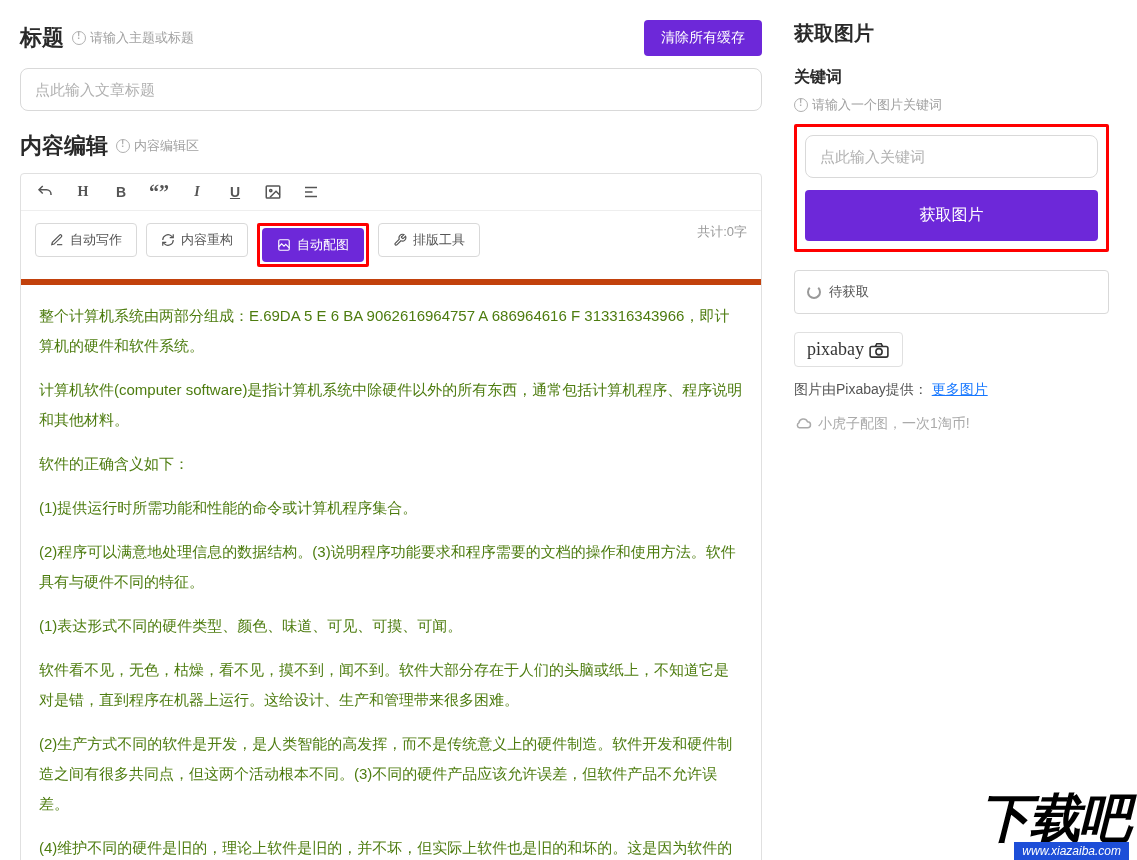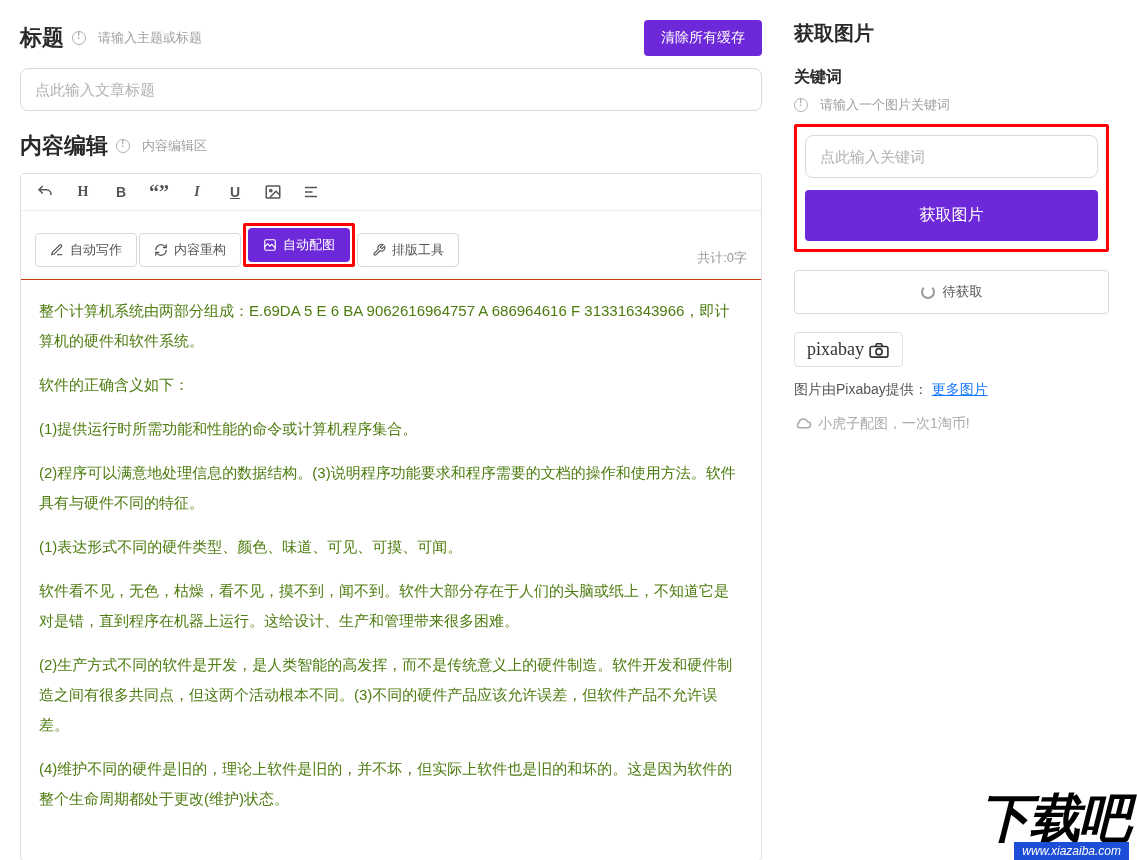--- a/index.html
+++ b/index.html
@@ -13,57 +13,57 @@
   position: relative;
   overflow: hidden;
 }
 .layout { display: flex; height: 100%; }
 .main-col { flex: 1; padding: 20px; min-width: 0; }
 .side-col { width: 355px; padding: 20px 28px 20px 12px; }
 
 .section-header { display: flex; align-items: center; justify-content: space-between; margin-bottom: 12px; }
 .section-title-wrap { display: flex; align-items: baseline; gap: 8px; }
 .section-title { font-size: 22px; font-weight: 600; color: #2a2a2a; }
-.hint { color: #a0a0a0; font-size: 13px; display: inline-flex; align-items: center; gap: 12px; }
+.hint { color: #a0a0a0; font-size: 13px; display: inline-flex; align-items: center; gap: 4px; }
 .hint-icon { display: inline-block; width: 14px; height: 14px; border: 1px solid #b0b0b0; border-radius: 50%; position: relative; }
 .hint-icon::after { content: "!"; position: absolute; top: -2px; left: 4px; color: #b0b0b0; font-size: 10px; font-weight: bold; }
 
 .btn { display: inline-flex; align-items: center; gap: 6px; padding: 8px 16px; border-radius: 4px; cursor: pointer; font-size: 14px; border: 1px solid transparent; user-select: none; }
 .btn-primary { background: #6d28d9; color: #fff; }
 .btn-default { background: #fff; border-color: #d9d9d9; color: #555; }
 
 .input { width: 100%; padding: 12px 14px; border: 1px solid #d9d9d9; border-radius: 8px; font-size: 15px; color: #333; outline: none; }
 .input::placeholder { color: #b0b0b0; }
 
 .title-input { margin-bottom: 20px; }
 
 .editor-box { border: 1px solid #e0e0e0; border-radius: 4px; }
 .toolbar-row { display: flex; align-items: center; padding: 8px 14px; gap: 18px; border-bottom: 1px solid #eee; }
 .toolbar-icon { color: #555; cursor: pointer; width: 20px; height: 20px; display: inline-flex; align-items: center; justify-content: center; }
 .toolbar-icon svg { width: 18px; height: 18px; }
 
-.action-row { display: flex; align-items: flex-end; padding: 12px 14px; gap: 2px; border-bottom: 1px solid #c2410c; }
+.action-row { display: flex; align-items: flex-start; padding: 12px 14px; gap: 9px; border-bottom: 6px solid #c2410c; }
 .action-row .btn { padding: 7px 14px; font-size: 13px; }
 .word-count { margin-left: auto; color: #999; font-size: 13px; }
 
 .highlight-red { border: 3px solid #ff0000; padding: 2px; border-radius: 2px; }
 
 .editor-content { padding: 16px 18px; line-height: 2.0; font-size: 15px; color: #4d7c0f; height: 580px; overflow: auto; }
 .editor-content p { margin-bottom: 14px; }
 
 
 .side-section-title { font-size: 20px; font-weight: 600; color: #2a2a2a; margin-bottom: 20px; }
 .side-label-row { display: flex; align-items: baseline; gap: 8px; margin-bottom: 10px; flex-direction: column; }
 .side-label { font-size: 16px; font-weight: 600; color: #2a2a2a; }
 
 .side-red-box { border: 3px solid #ff0000; padding: 8px; border-radius: 2px; margin-bottom: 18px; }
 .side-red-box .input { margin-bottom: 12px; }
 .fetch-btn { width: 100%; justify-content: center; padding: 14px; font-size: 16px; }
 
-.pending-btn { width: 100%; justify-content: center; padding: 12px; background: #fff; border: 1px solid #d9d9d9; border-radius: 4px; color: #555; display: inline-flex; align-items: center; gap: 8px; margin-bottom: 18px; }
+.pending-btn { width: 100%; padding: 12px; background: #fff; border: 1px solid #d9d9d9; border-radius: 4px; color: #555; display: inline-flex; align-items: center; gap: 8px; margin-bottom: 18px; }
 .spinner { width: 14px; height: 14px; border: 2px solid #999; border-top-color: transparent; border-radius: 50%; display: inline-block; }
 
 .pixabay-badge { display: inline-block; border: 1px solid #e0e0e0; border-radius: 4px; padding: 6px 12px; margin-bottom: 14px; }
 .pixabay-text { font-family: Georgia, serif; font-size: 18px; color: #333; display: inline-flex; align-items: center; gap: 4px; }
 
 .credit-line { color: #555; font-size: 14px; margin-bottom: 16px; }
 .credit-line a { color: #1677ff; text-decoration: underline; text-align: right; }
 
 .note-line { color: #aaa; font-size: 14px; display: inline-flex; align-items: center; gap: 6px; }
 .cloud-icon { display:inline-block; }
@@ -165,20 +165,21 @@
           <svg class="small-icon" viewBox="0 0 24 24" fill="none" stroke="currentColor" stroke-width="2">
               <path d="M14.7 6.3a1 1 0 000 1.4l1.6 1.6a1 1 0 001.4 0l3.8-3.8a6 6 0 01-7.9 7.9l-7 7a2 2 0 01-2.8-2.8l7-7a6 6 0 017.9-7.9l-3.8 3.8z"></path>
             </svg>
           <span>排版工具</span>
         </button>
         <span class="word-count">共计:0字</span>
       </div>
 
       <div class="editor-content">
         <p>整个计算机系统由两部分组成：E.69DA 5 E 6 BA 9062616964757 A 686964616 F 313316343966，即计算机的硬件和软件系统。</p>
+        <p>计算机软件(computer software)是指计算机系统中除硬件以外的所有东西，通常包括计算机程序、程序说明和其他材料。</p>
         <p>软件的正确含义如下：</p>
         <p>(1)提供运行时所需功能和性能的命令或计算机程序集合。</p>
         <p>(2)程序可以满意地处理信息的数据结构。(3)说明程序功能要求和程序需要的文档的操作和使用方法。软件具有与硬件不同的特征。</p>
         <p>(1)表达形式不同的硬件类型、颜色、味道、可见、可摸、可闻。</p>
         <p>软件看不见，无色，枯燥，看不见，摸不到，闻不到。软件大部分存在于人们的头脑或纸上，不知道它是对是错，直到程序在机器上运行。这给设计、生产和管理带来很多困难。</p>
         <p>(2)生产方式不同的软件是开发，是人类智能的高发挥，而不是传统意义上的硬件制造。软件开发和硬件制造之间有很多共同点，但这两个活动根本不同。(3)不同的硬件产品应该允许误差，但软件产品不允许误差。</p>
         <p>(4)维护不同的硬件是旧的，理论上软件是旧的，并不坏，但实际上软件也是旧的和坏的。这是因为软件的整个生命周期都处于更改(维护)状态。</p>
       </div>
     </div>
   </div>

